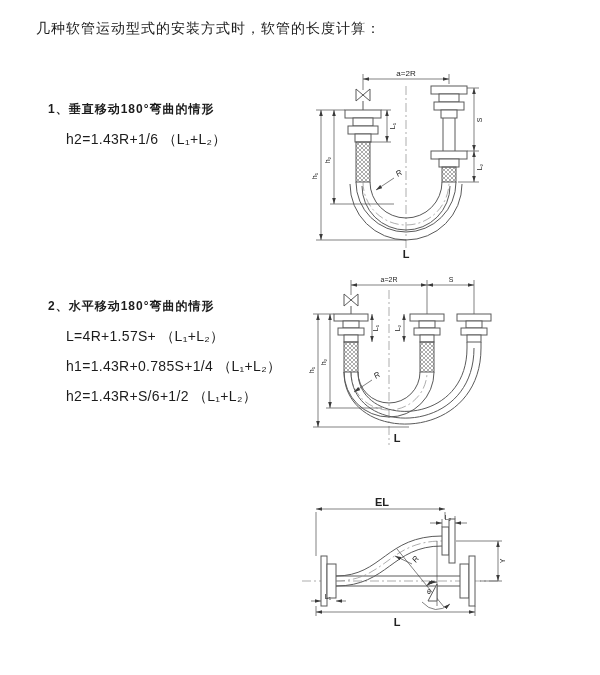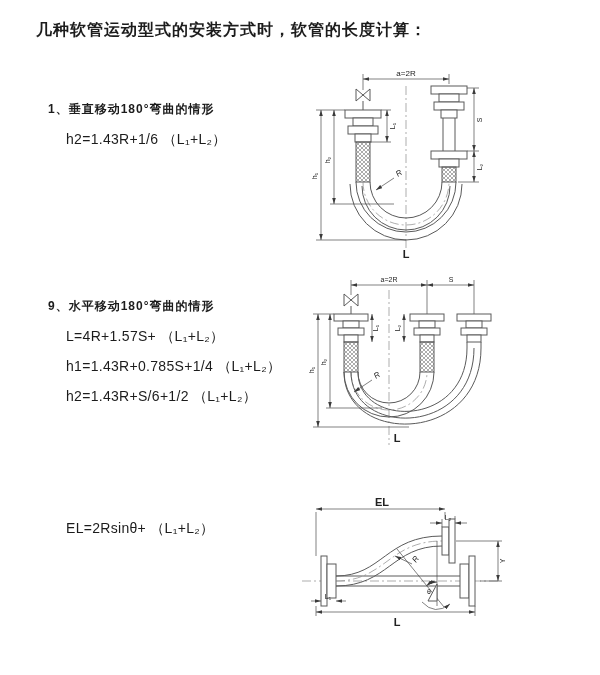--- a/index.html
+++ b/index.html
@@ -2,21 +2,21 @@
 <html><head>
 <meta charset="utf-8">
 <style>
   html,body{margin:0;padding:0;background:#fff;}
   .page{
     position:relative;width:600px;height:675px;background:#ffffff;
     font-family:"Liberation Sans","DejaVu Sans",sans-serif;color:#1c1c1c;
     overflow:hidden;border-bottom:2px solid #d8d8d8;
   }
   .doc-title{
-    position:absolute;left:36px;top:20px;font-size:16px;font-weight:bold;
+    position:absolute;left:36px;top:20px;font-size:14px;font-weight:normal;
     letter-spacing:1px;white-space:nowrap;
   }
   .sec{position:absolute;left:36px;}
   .sec-heading{font-size:12px;font-weight:bold;letter-spacing:1px;margin:0 0 6px 12px;white-space:nowrap;}
   .formula{margin:0 0 0 30px;height:30px;line-height:30px;font-size:14px;letter-spacing:.3px;white-space:nowrap;}
   #sec1{top:101px;}
   #sec2{top:298px;}
   #sec3{top:513px;}
   svg.diagram{position:absolute;}
   #svg1{left:306px;top:64px;}
@@ -38,28 +38,27 @@
 <div class="page">
 
   <div class="doc-title">几种软管运动型式的安装方式时，软管的长度计算：</div>
 
   <div class="sec" id="sec1">
     <div class="sec-heading">1、垂直移动180°弯曲的情形</div>
     <div class="formula">h2=1.43R+1/6 （L₁+L₂）</div>
   </div>
 
   <div class="sec" id="sec2">
-    <div class="sec-heading">9、水平移动180°弯曲的情形</div>
+    <div class="sec-heading">2、水平移动180°弯曲的情形</div>
     <div class="formula">L=4R+1.57S+ （L₁+L₂）</div>
     <div class="formula">h1=1.43R+0.785S+1/4 （L₁+L₂）</div>
     <div class="formula">h2=1.43R+S/6+1/2 （L₁+L₂）</div>
   </div>
 
   <div class="sec" id="sec3">
-    <div class="formula">EL=2Rsinθ+ （L₁+L₂）</div>
   </div>
 
   <svg width="0" height="0" style="position:absolute">
     <defs>
       <pattern id="xhatch" width="4" height="4" patternUnits="userSpaceOnUse">
         <path d="M0,0 L4,4 M4,0 L0,4" stroke="#8a8a8a" stroke-width="0.7"></path>
       </pattern>
       <marker id="arr" viewBox="0 0 10 6" refX="10" refY="3" markerWidth="9" markerHeight="5.5" orient="auto-start-reverse">
         <path d="M0,0 L10,3 L0,6 Z" fill="#3a3a3a"></path>
       </marker>

